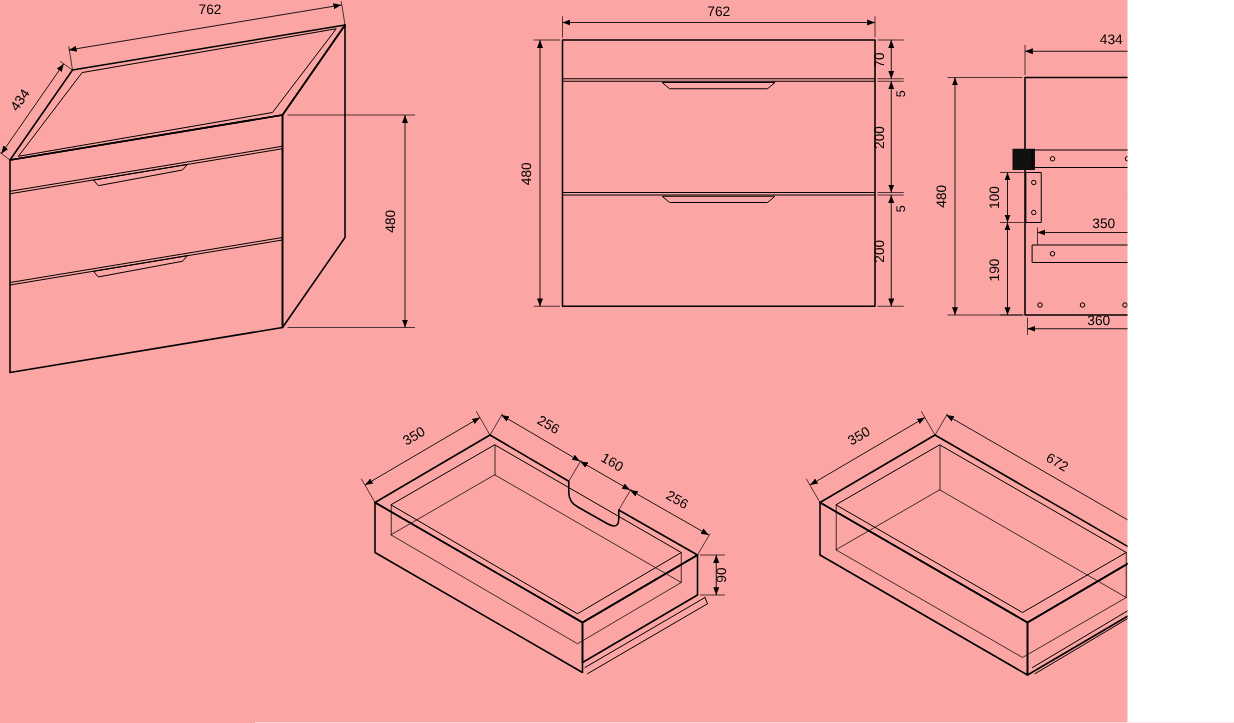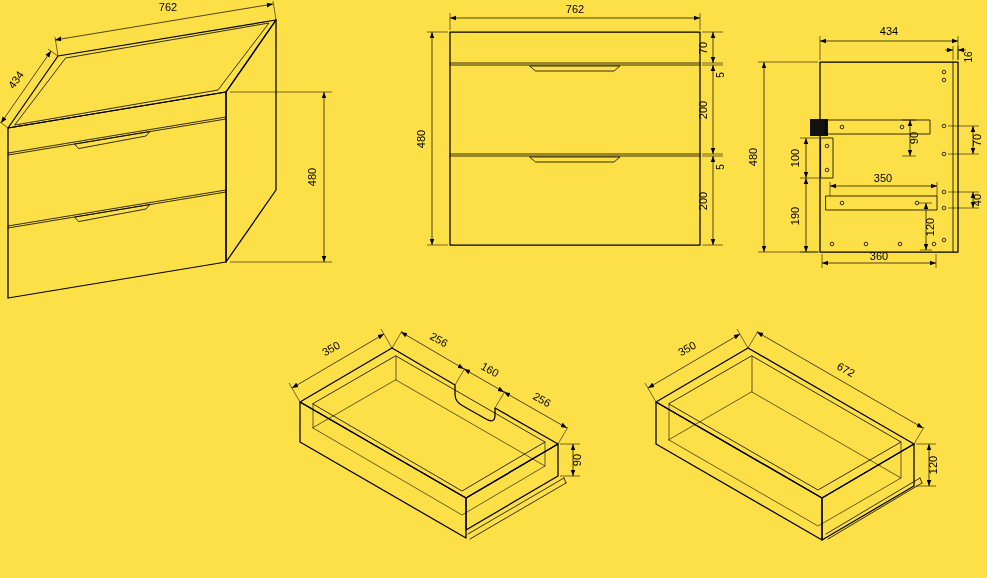--- a/index.html
+++ b/index.html
@@ -1,16 +1,16 @@
 <!DOCTYPE html>
 <html><head>
 <meta charset="utf-8">
 <style>
   html,body{margin:0;padding:0;background:#ffffff}
-  .sheet{position:relative;width:987px;height:578px;background:#fde047;overflow:hidden;
+  .sheet{position:relative;width:902px;height:578px;background:#fca5a5;overflow:hidden;
          font-family:"Liberation Sans",sans-serif}
   svg{display:block}
   .obj{fill:none;stroke:#000;stroke-width:1.25;stroke-linejoin:round;stroke-linecap:round}
   .thin{stroke-width:.8}
   .vthin{stroke-width:.6}
   .dimline{fill:none;stroke:#000;stroke-width:.7}
   .ext{fill:none;stroke:#000;stroke-width:.55}
   text.dim{font-family:"Liberation Sans",sans-serif;font-size:11px;fill:#000;text-anchor:middle}
   text.dim.small{font-size:10px}
   .hole{fill:none;stroke:#000;stroke-width:.8}

